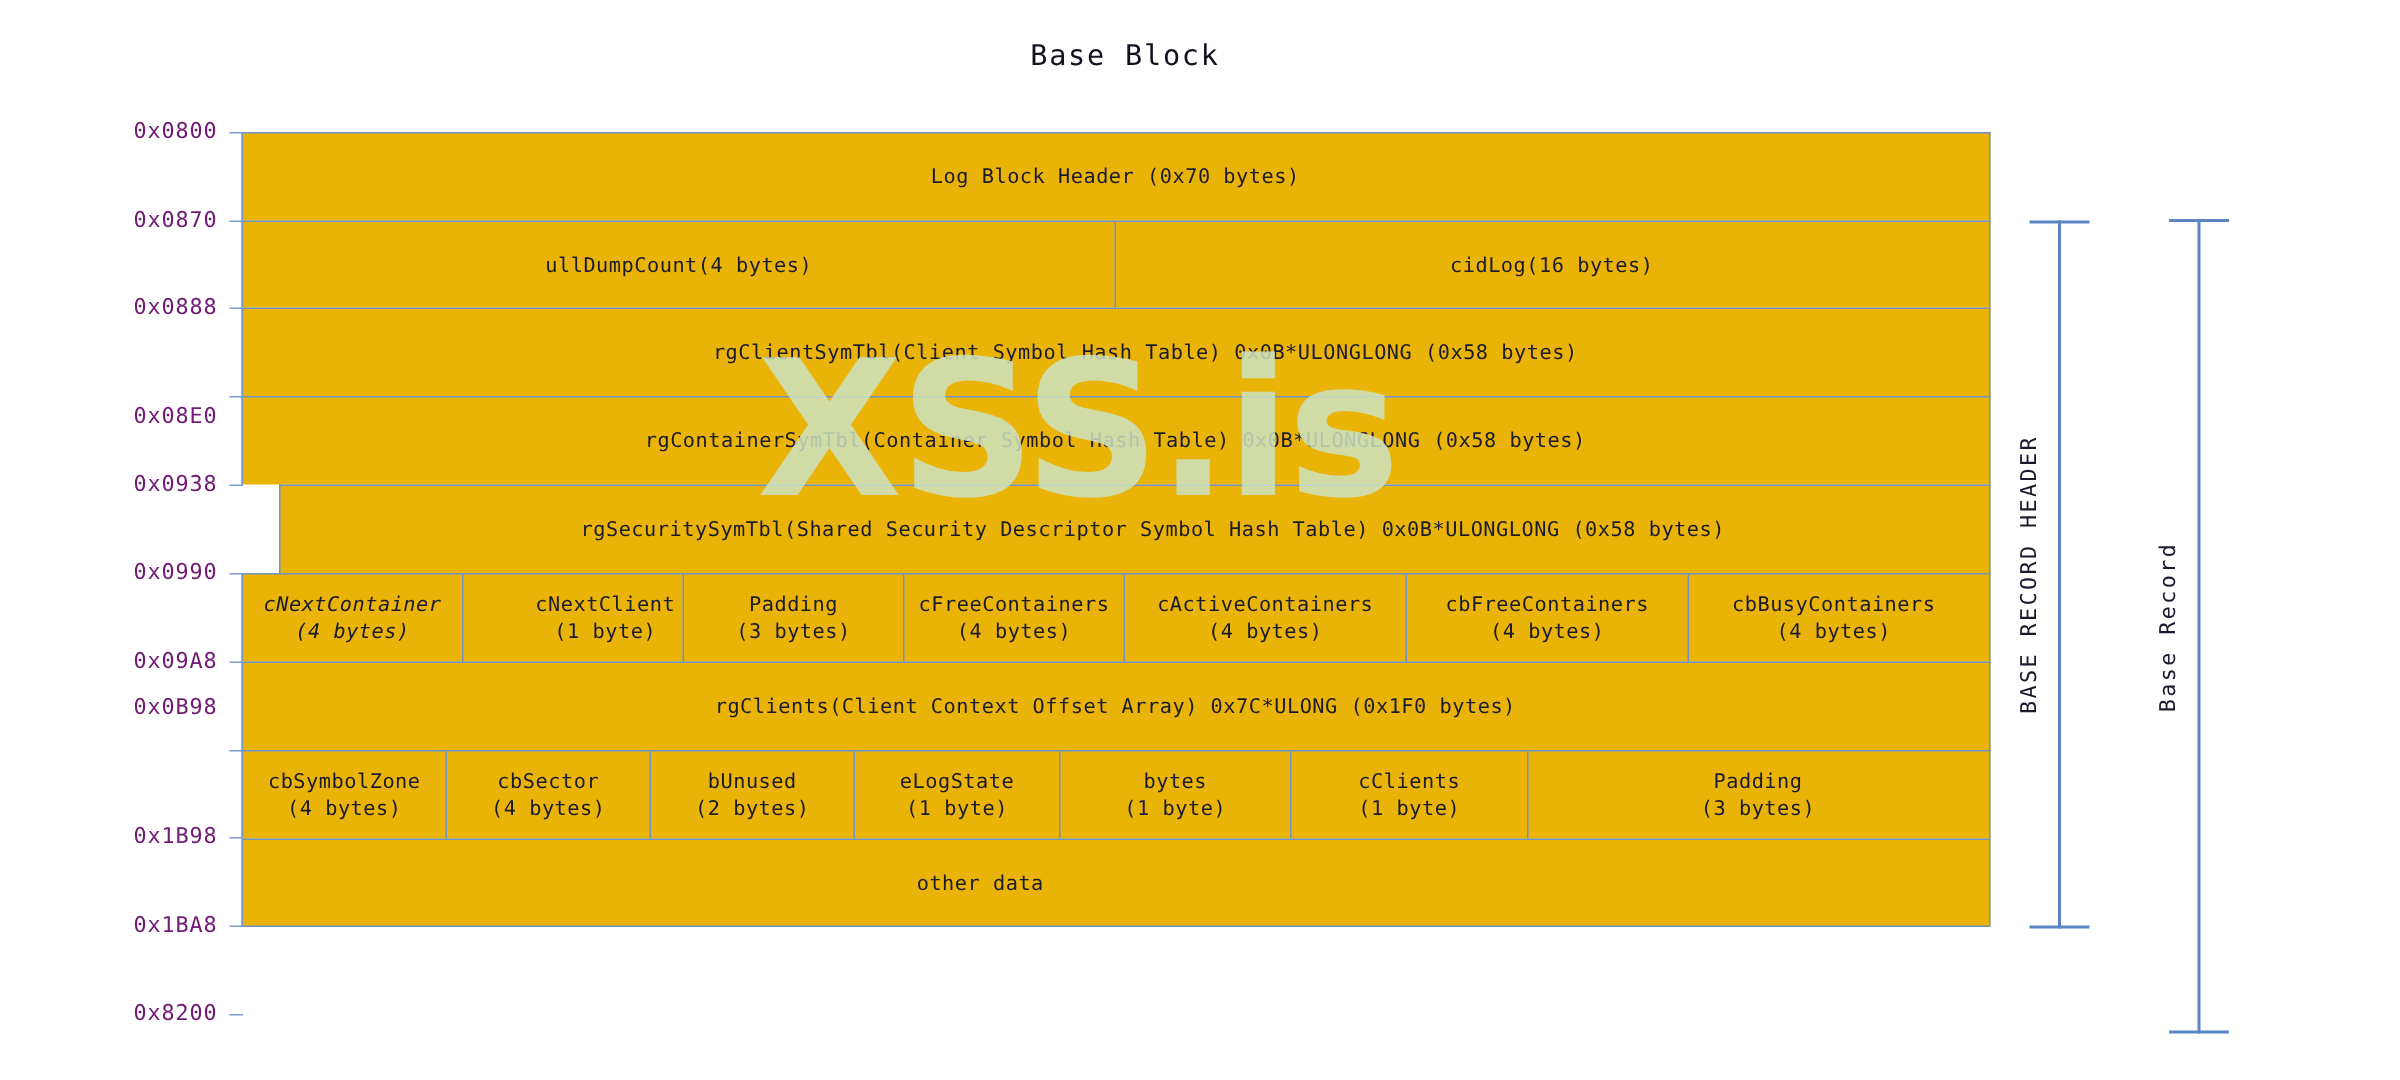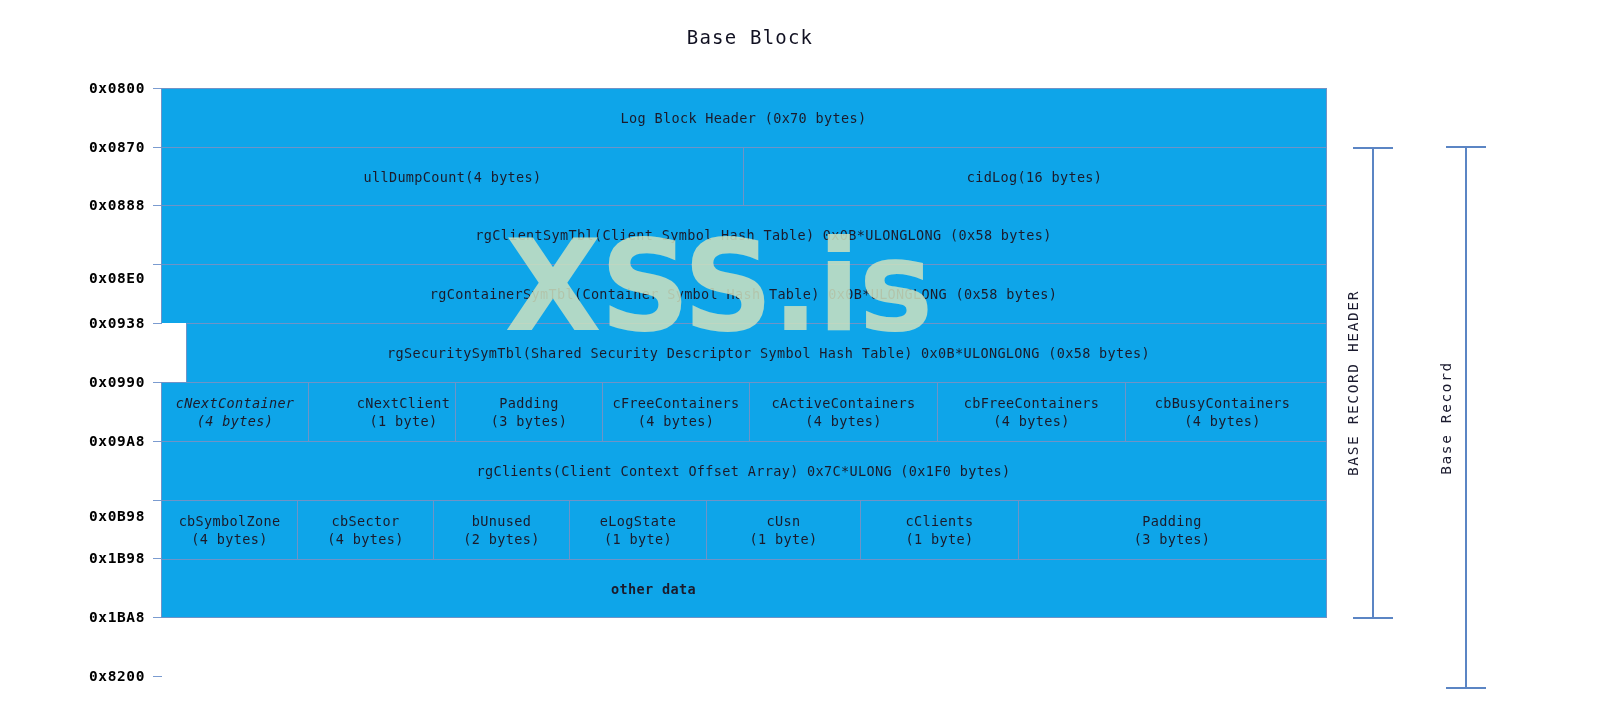--- a/index.html
+++ b/index.html
@@ -48,23 +48,22 @@
   }
 
   
   .offset-label {
     position: absolute;
     right: 0;
     width: 100%;
     text-align: right;
     font-size: 14.5px;
     letter-spacing: 0.6px;
-    color: #000000;
+    color: #701a75;
     transform: translateY(-50%);
-    font-weight: bold;
   }
   #offset-col {
     position: absolute;
     left: 60px;
     top: 0;
     width: 85px;
     height: 720px;
   }
 
   
@@ -81,21 +80,21 @@
     position: absolute;
     left: 161px;
     top: 88px;
     width: 1166px;
     z-index: 2;
   }
   .struct-row {
     position: relative;
     display: flex;
     box-sizing: border-box;
-    background: #0ea5e9;
+    background: #eab308;
     border-left: 1.5px solid #6f93c7;
     border-right: 1.5px solid #6f93c7;
     border-top: 1.5px solid #6f93c7;
   }
   .struct-row.last {
     border-bottom: 1.5px solid #6f93c7;
   }
   .struct-row.h59  { height: 59px; }
   .struct-row.h58  { height: 58px; }
 
@@ -114,21 +113,20 @@
     white-space: nowrap;
   }
   .cell + .cell {
     border-left: 1.5px solid #6f93c7;
   }
   .cell .sub {
     display: block;
   }
   .cell.shift-left {
     padding-right: 180px;
-    font-weight: bold;
   }
 
   
   .bracket {
     position: absolute;
     z-index: 2;
   }
   .bracket .stem {
     position: absolute;
     left: 19px;
@@ -179,21 +177,21 @@
 <div id="diagram-title">Base Block</div>
 
 <div id="offset-col">
     <div class="offset-label" style="top: 88px;">0x0800</div>
     <div class="offset-label" style="top: 147px;">0x0870</div>
     <div class="offset-label" style="top: 205px;">0x0888</div>
     <div class="offset-label" style="top: 264px; margin-top: 14px;">0x08E0</div>
     <div class="offset-label" style="top: 323px;">0x0938</div>
     <div class="offset-label" style="top: 382px;">0x0990</div>
     <div class="offset-label" style="top: 441px;">0x09A8</div>
-    <div class="offset-label" style="top: 516px; text-align: right;">0x0B98</div>
+    <div class="offset-label" style="top: 472px; text-align: right;">0x0B98</div>
     <div class="offset-label" style="top: 558px;">0x1B98</div>
     <div class="offset-label" style="top: 617px;">0x1BA8</div>
     <div class="offset-label" style="top: 676px;">0x8200</div>
   </div>
 
 <div id="tick-layer">
     <div class="tick" style="top: 88px;"></div>
     <div class="tick" style="top: 147px;"></div>
     <div class="tick" style="top: 205px;"></div>
     <div class="tick" style="top: 264px;"></div>
@@ -281,21 +279,21 @@
       </div>
       <div class="cell" style="width: 136px; flex: 0 0 136px;">
         <span>bUnused</span>
         <span class="sub">(2 bytes)</span>
       </div>
       <div class="cell" style="width: 137px; flex: 0 0 137px;">
         <span>eLogState</span>
         <span class="sub">(1 byte)</span>
       </div>
       <div class="cell" style="width: 154px; flex: 0 0 154px;">
-        <span>cUsn</span>
+        <span>bytes</span>
         <span class="sub">(1 byte)</span>
       </div>
       <div class="cell" style="width: 158px; flex: 0 0 158px;">
         <span>cClients</span>
         <span class="sub">(1 byte)</span>
       </div>
       <div class="cell" style="width: 307px; flex: 0 0 307px;">
         <span>Padding</span>
         <span class="sub">(3 bytes)</span>
       </div>

